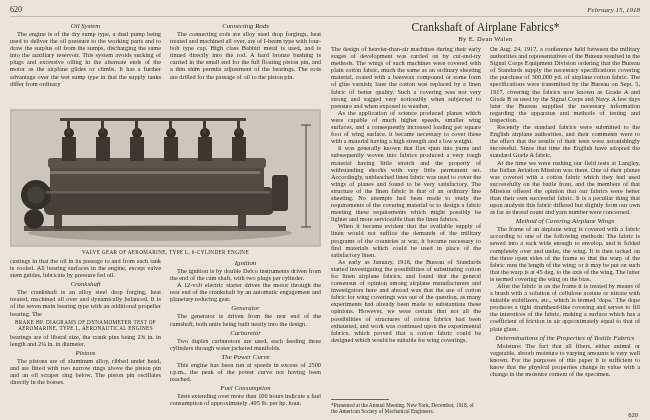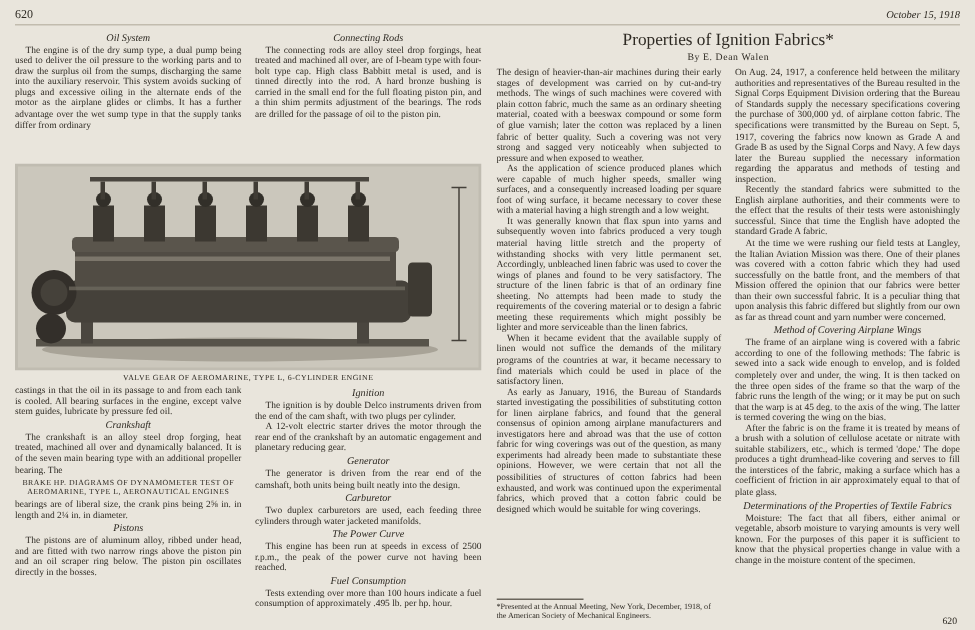--- a/index.html
+++ b/index.html
@@ -37,21 +37,21 @@
   .fn-rule{width:58px;height:1px;background:#6b665c;margin:0 0 1.5px;}
   .pageno-bottom{position:absolute;right:12px;bottom:2px;font-size:6.5px;}
 </style>
 </head>
 <body>
 
 <div class="page">
 
   <div class="hdr">
     <span class="hdr-pageno">620</span>
-    <span class="hdr-date">October 15, 1918</span>
+    <span class="hdr-date">February 15, 1918</span>
   </div>
 
   <div class="main">
 
     <div class="half">
       <div class="cols left-top">
         <div class="col">
           <h3 class="sh">Oil System</h3>
           <p class="b">The engine is of the dry sump type, a dual pump being used to deliver the oil pressure to the working parts and to draw the surplus oil from the sumps, discharging the same into the auxiliary reservoir. This system avoids sucking of plugs and excessive oiling in the alternate ends of the motor as the airplane glides or climbs. It has a further advantage over the wet sump type in that the supply tanks differ from ordinary</p>
         </div>
@@ -126,21 +126,21 @@
           <p class="b">Two duplex carburetors are used, each feeding three cylinders through water jacketed manifolds.</p>
           <h3 class="sh">The Power Curve</h3>
           <p class="b">This engine has been run at speeds in excess of 2500 r.p.m., the peak of the power curve not having been reached.</p>
           <h3 class="sh">Fuel Consumption</h3>
           <p class="b">Tests extending over more than 100 hours indicate a fuel consumption of approximately .495 lb. per hp. hour.</p>
         </div>
       </div>
     </div>
 
     <div class="half">
-      <h2 class="right-title">Properties of Ignition Fabrics*</h2>
+      <h2 class="right-title">Crankshaft of Airplane Fabrics*</h2>
       <div class="right-byline">By E. Dean Walen</div>
       <div class="cols right-cols">
         <div class="col fncol">
           <p class="b ni">The design of heavier-than-air machines during their early stages of development was carried on by cut-and-try methods. The wings of such machines were covered with plain cotton fabric, much the same as an ordinary sheeting material, coated with a beeswax compound or some form of glue varnish; later the cotton was replaced by a linen fabric of better quality. Such a covering was not very strong and sagged very noticeably when subjected to pressure and when exposed to weather.</p>
           <p class="b">As the application of science produced planes which were capable of much higher speeds, smaller wing surfaces, and a consequently increased loading per square foot of wing surface, it became necessary to cover these with a material having a high strength and a low weight.</p>
           <p class="b">It was generally known that flax spun into yarns and subsequently woven into fabrics produced a very tough material having little stretch and the property of withstanding shocks with very little permanent set. Accordingly, unbleached linen fabric was used to cover the wings of planes and found to be very satisfactory. The structure of the linen fabric is that of an ordinary fine sheeting. No attempts had been made to study the requirements of the covering material or to design a fabric meeting these requirements which might possibly be lighter and more serviceable than the linen fabrics.</p>
           <p class="b">When it became evident that the available supply of linen would not suffice the demands of the military programs of the countries at war, it became necessary to find materials which could be used in place of the satisfactory linen.</p>
           <p class="b">As early as January, 1916, the Bureau of Standards started investigating the possibilities of substituting cotton for linen airplane fabrics, and found that the general consensus of opinion among airplane manufacturers and investigators here and abroad was that the use of cotton fabric for wing coverings was out of the question, as many experiments had already been made to substantiate these opinions. However, we were certain that not all the possibilities of structures of cotton fabrics had been exhausted, and work was continued upon the experimental fabrics, which proved that a cotton fabric could be designed which would be suitable for wing coverings.</p>
           <div class="footnote">
             <div class="fn-rule"></div>

